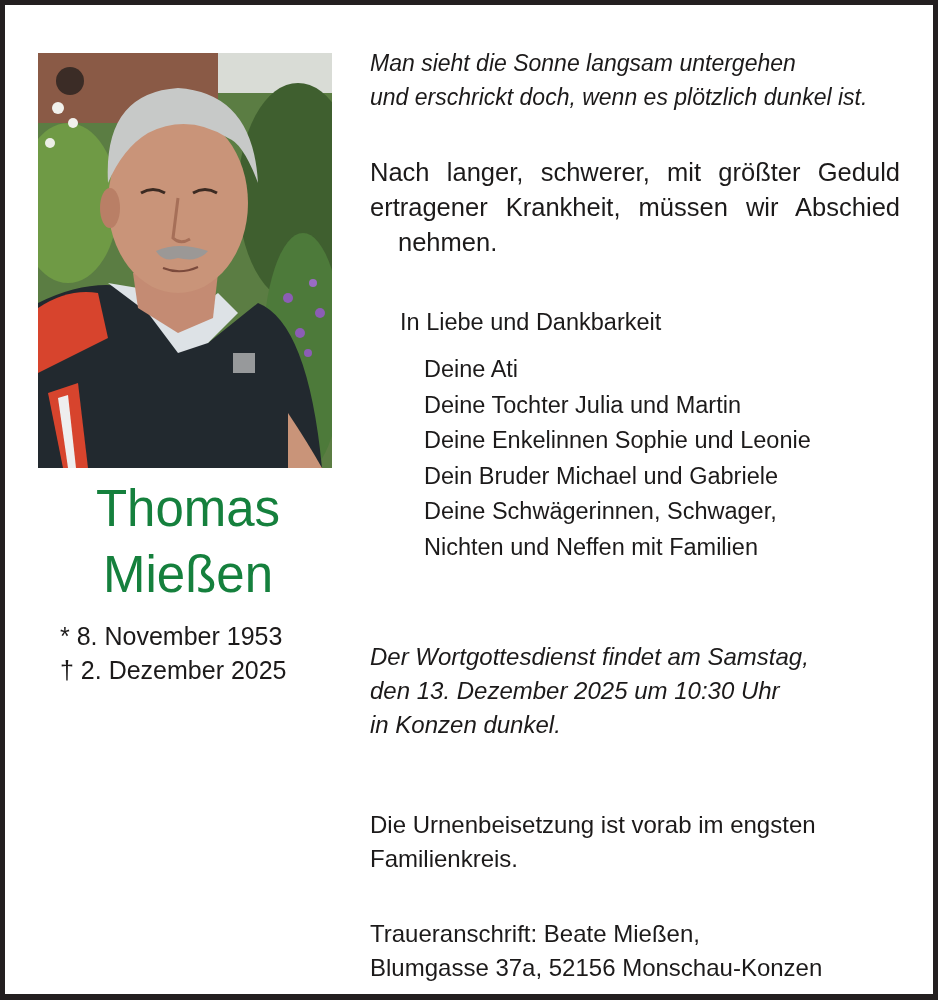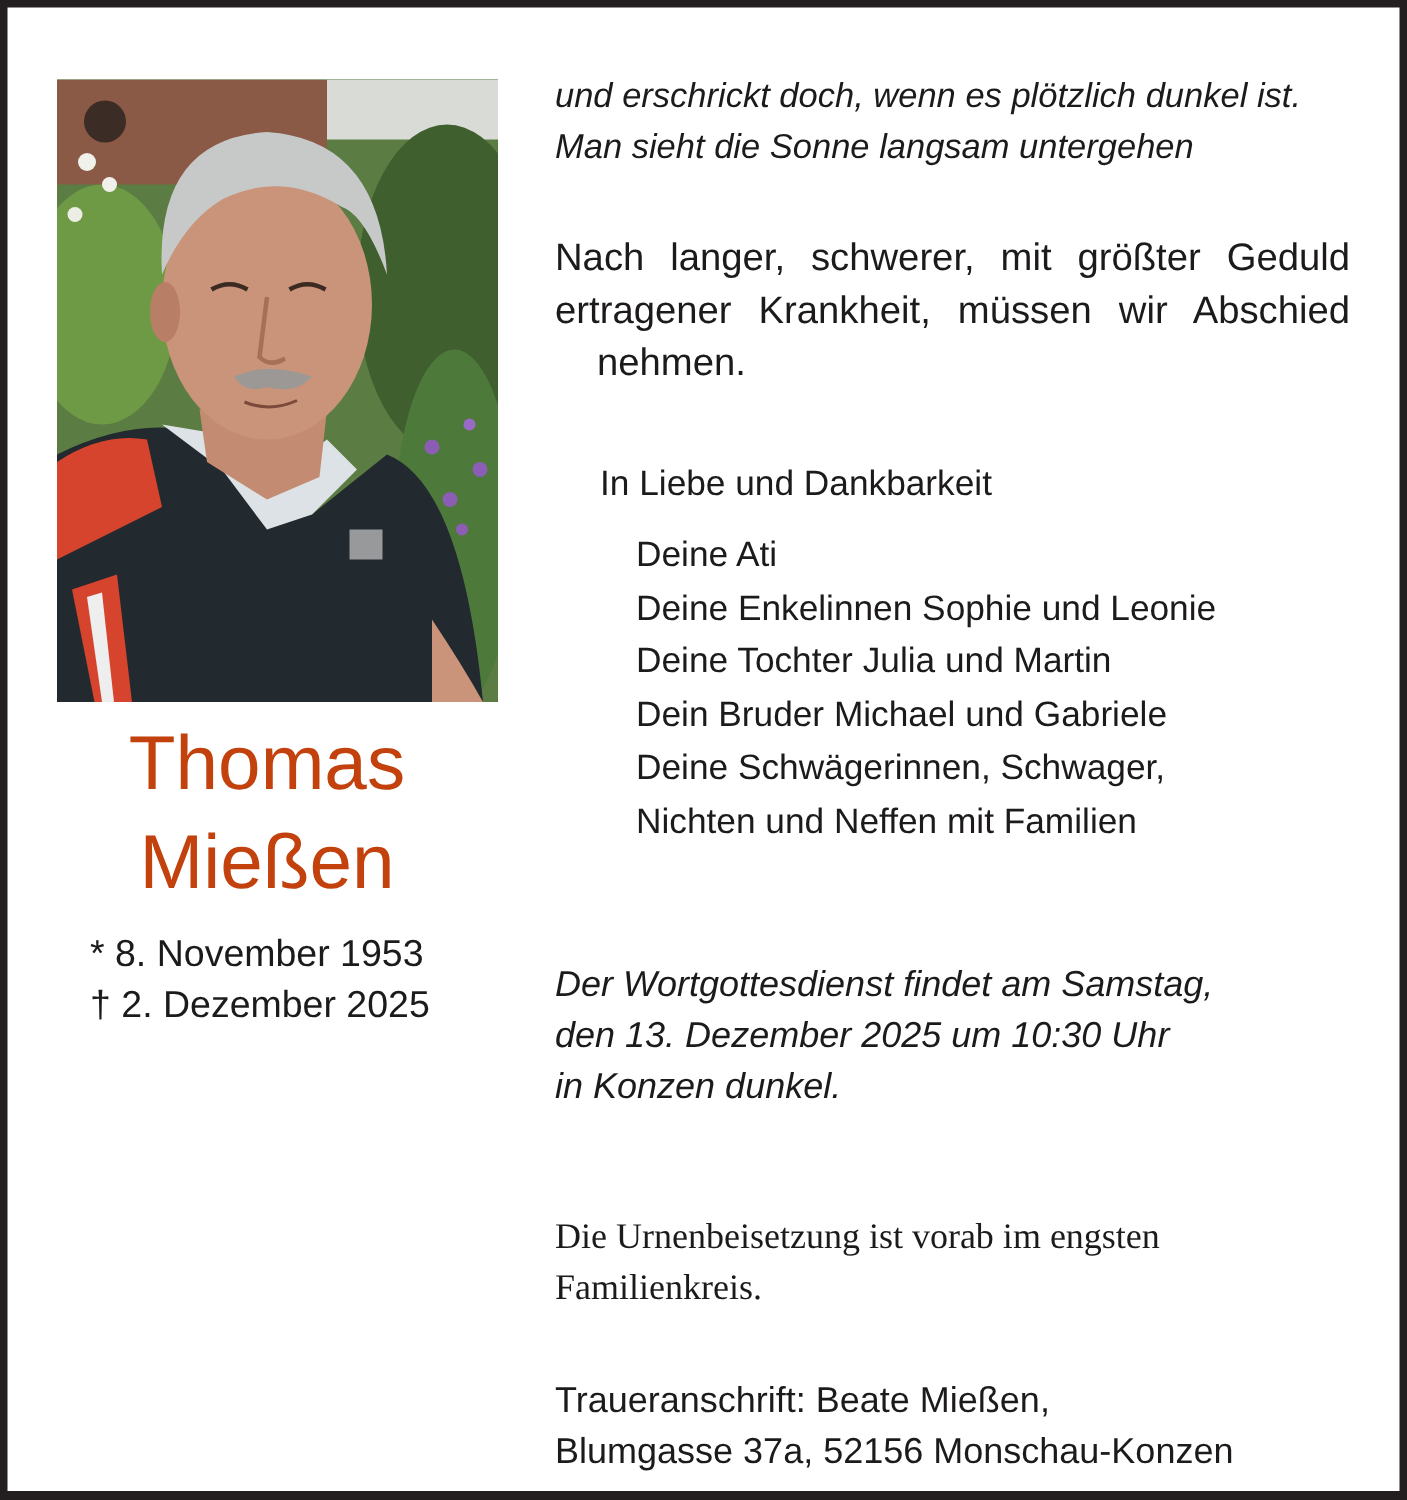--- a/index.html
+++ b/index.html
@@ -1,36 +1,36 @@
 <!DOCTYPE html>
 <html><head>
   <meta charset="utf-8">
   <style>
     html, body { margin: 0; padding: 0; background: #ffffff; }
     body { width: 938px; height: 1000px; position: relative; overflow: hidden; font-family: "Liberation Sans", sans-serif; color: #1c1a1a; }
     .frame { position: absolute; left: 0; top: 0; width: 938px; height: 1000px; box-sizing: border-box; border-top: 5px solid #231f20; border-left: 5px solid #231f20; border-right: 5px solid #231f20; border-bottom: 6px solid #231f20; }
     .photo { position: absolute; left: 38px; top: 53px; width: 294px; height: 415px; overflow: hidden; background: #4a6b3a; }
     .photo svg { display: block; width: 294px; height: 415px; }
-    .name { position: absolute; left: 28px; width: 300px; text-align: center; font-size: 51px; line-height: 58px; color: #c2410c; letter-spacing: 0px; }
+    .name { position: absolute; left: 38px; width: 300px; text-align: center; font-size: 51px; line-height: 58px; color: #15803d; letter-spacing: 0px; }
     .name.first { top: 480px; }
     .name.last { top: 546px; }
     .dates { position: absolute; left: 60px; font-size: 25px; line-height: 33px; color: #1c1a1a; }
     .dates.born { top: 620px; }
     .dates.died { top: 654px; }
     .quote { position: absolute; left: 370px; top: 46px; font-style: italic; font-size: 23px; line-height: 34px; color: #1c1a1a; white-space: nowrap; }
     .intro { position: absolute; left: 370px; top: 155px; width: 530px; font-size: 25.5px; line-height: 35px; text-align: justify; color: #1c1a1a; }
     .intro span { display: block; text-align: justify; text-align-last: justify; }
     .intro span.last { text-align-last: left; margin-left: 28px; }
     .love { position: absolute; left: 400px; top: 306px; font-size: 23.5px; line-height: 32px; color: #1c1a1a; }
     .family { position: absolute; left: 424px; top: 352px; font-size: 23.5px; line-height: 35.5px; font-weight: normal; color: #1c1a1a; white-space: nowrap; }
     .family div { height: 35.5px; }
     .para { position: absolute; left: 370px; font-size: 24px; line-height: 34px; color: #1c1a1a; white-space: nowrap; }
     .para div { height: 34px; }
     .service { top: 640px; font-style: italic; }
-    .urn { top: 808px; font-family: Liberation Serif, serif; }
+    .urn { top: 808px; }
     .address { top: 907px; margin-top: 10px; }
   </style>
 </head>
 <body>
 
 <div class="frame"></div>
 
 <div class="photo">
   <svg viewBox="0 0 294 415" xmlns="http://www.w3.org/2000/svg">
 
@@ -82,36 +82,36 @@
   </svg>
 </div>
 
 <div class="name first">Thomas</div>
 <div class="name last">Mießen</div>
 
 <div class="dates born">* 8. November 1953</div>
 <div class="dates died">† 2. Dezember 2025</div>
 
 <div class="quote">
+  <div>Man sieht die Sonne langsam untergehen</div>
   <div>und erschrickt doch, wenn es plötzlich dunkel ist.</div>
-  <div>Man sieht die Sonne langsam untergehen</div>
 </div>
 
 <div class="intro">
   <span>Nach langer, schwerer, mit größter Geduld</span>
   <span>ertragener Krankheit, müssen wir Abschied</span>
   <span class="last">nehmen.</span>
 </div>
 
 <div class="love">In Liebe und Dankbarkeit</div>
 
 <div class="family">
   <div>Deine Ati</div>
+  <div>Deine Tochter Julia und Martin</div>
   <div>Deine Enkelinnen Sophie und Leonie</div>
-  <div>Deine Tochter Julia und Martin</div>
   <div>Dein Bruder Michael und Gabriele</div>
   <div>Deine Schwägerinnen, Schwager,</div>
   <div>Nichten und Neffen mit Familien</div>
 </div>
 
 <div class="para service">
   <div>Der Wortgottesdienst findet am Samstag,</div>
   <div>den 13. Dezember 2025 um 10:30 Uhr</div>
   <div>in Konzen dunkel.</div>
 </div>

